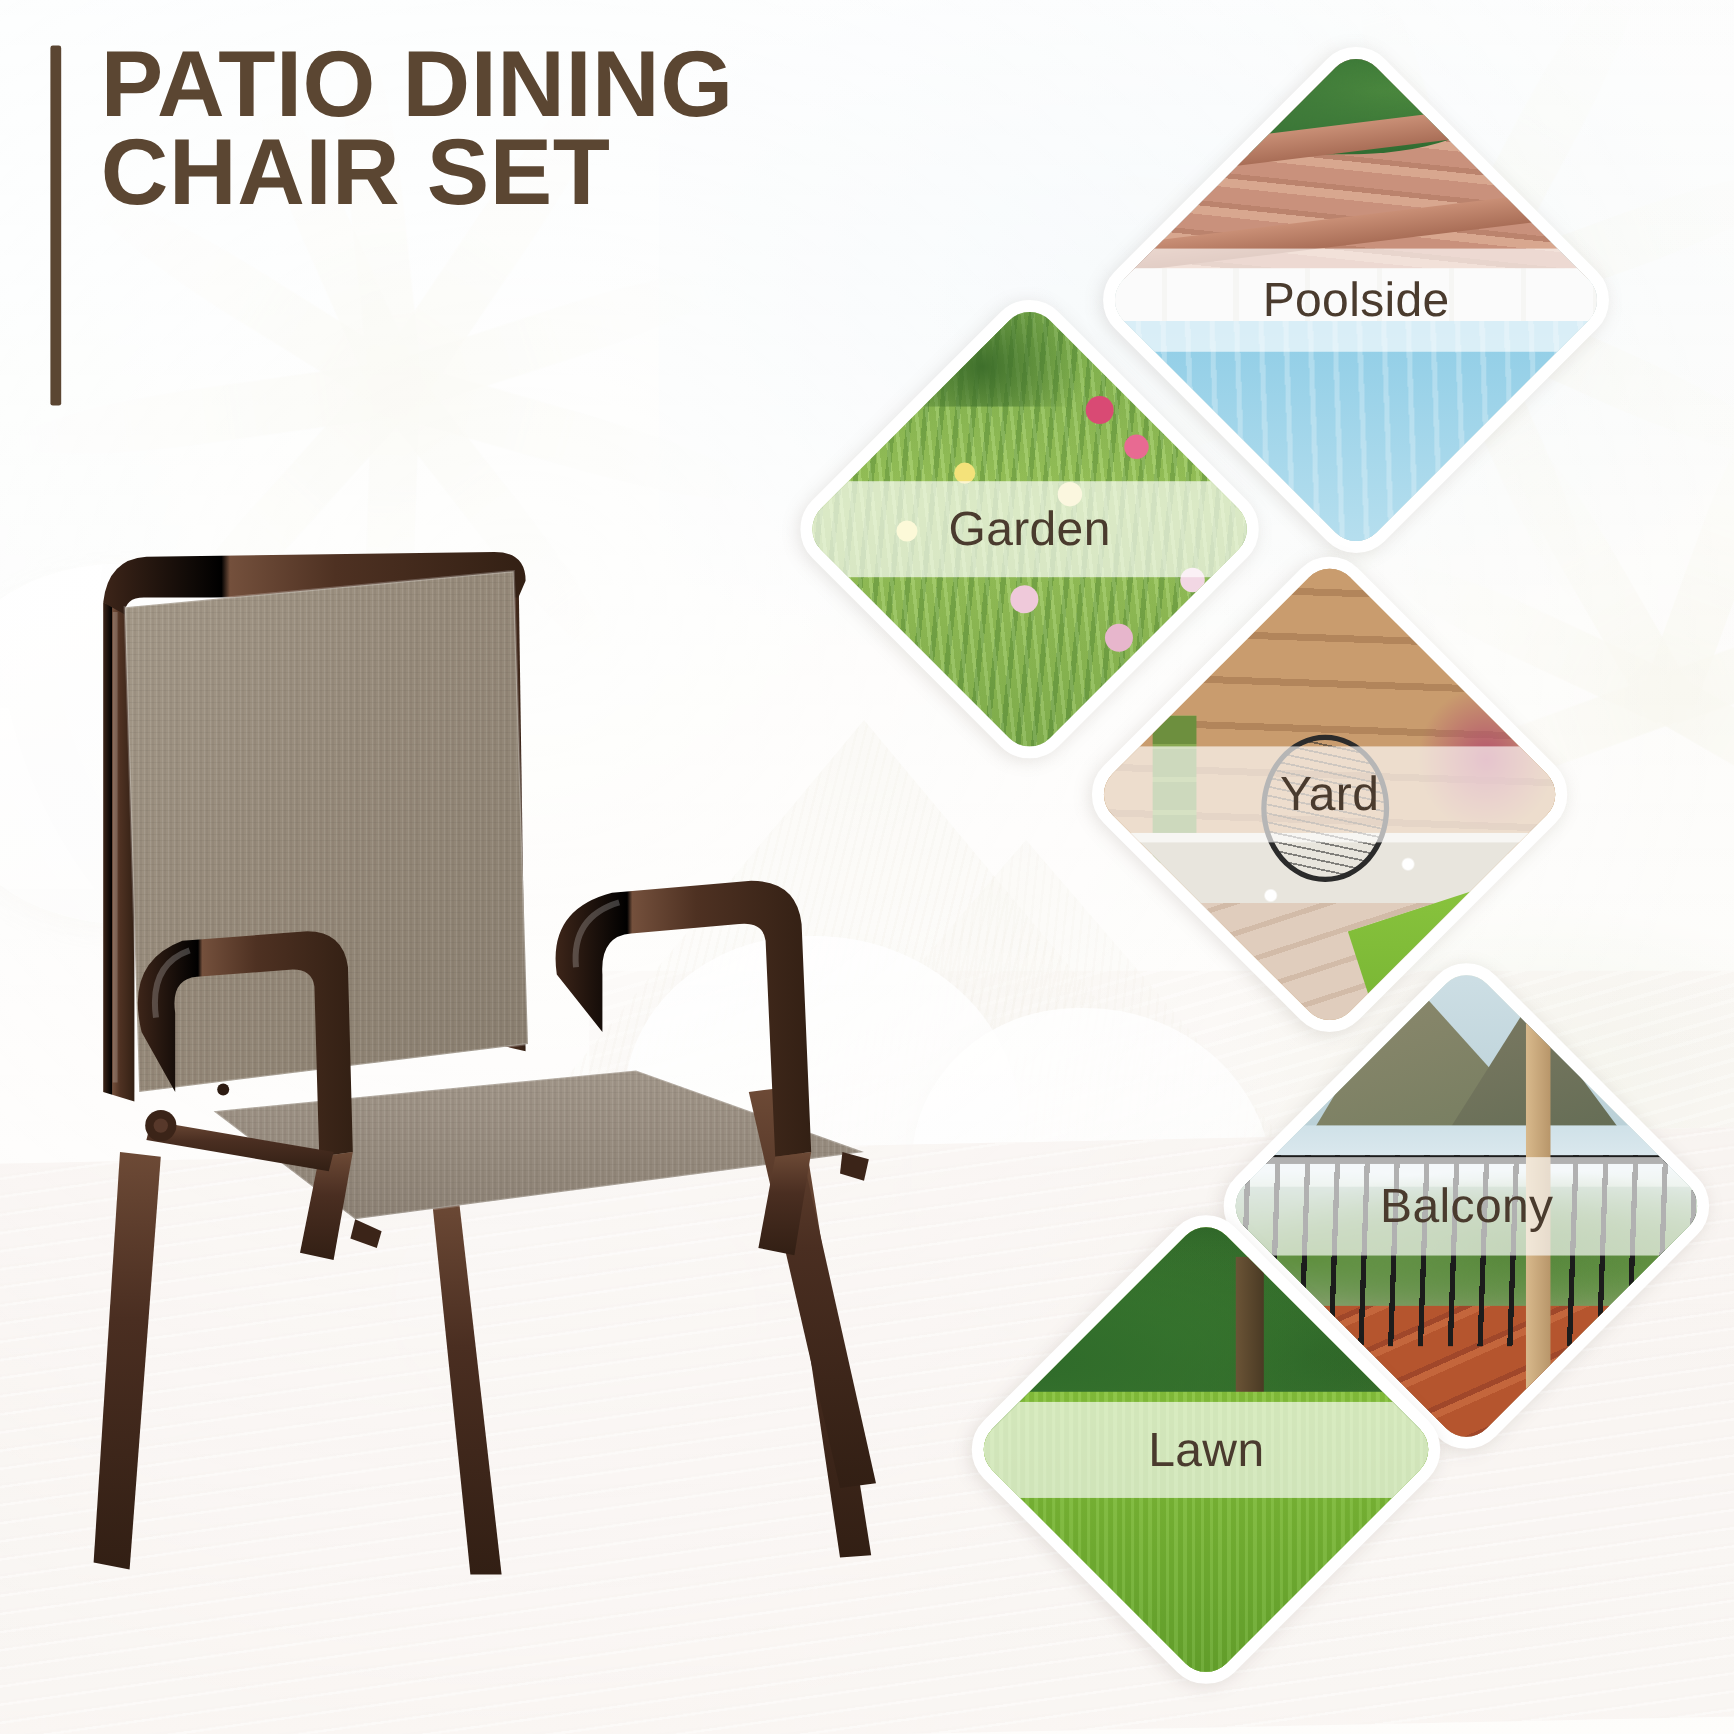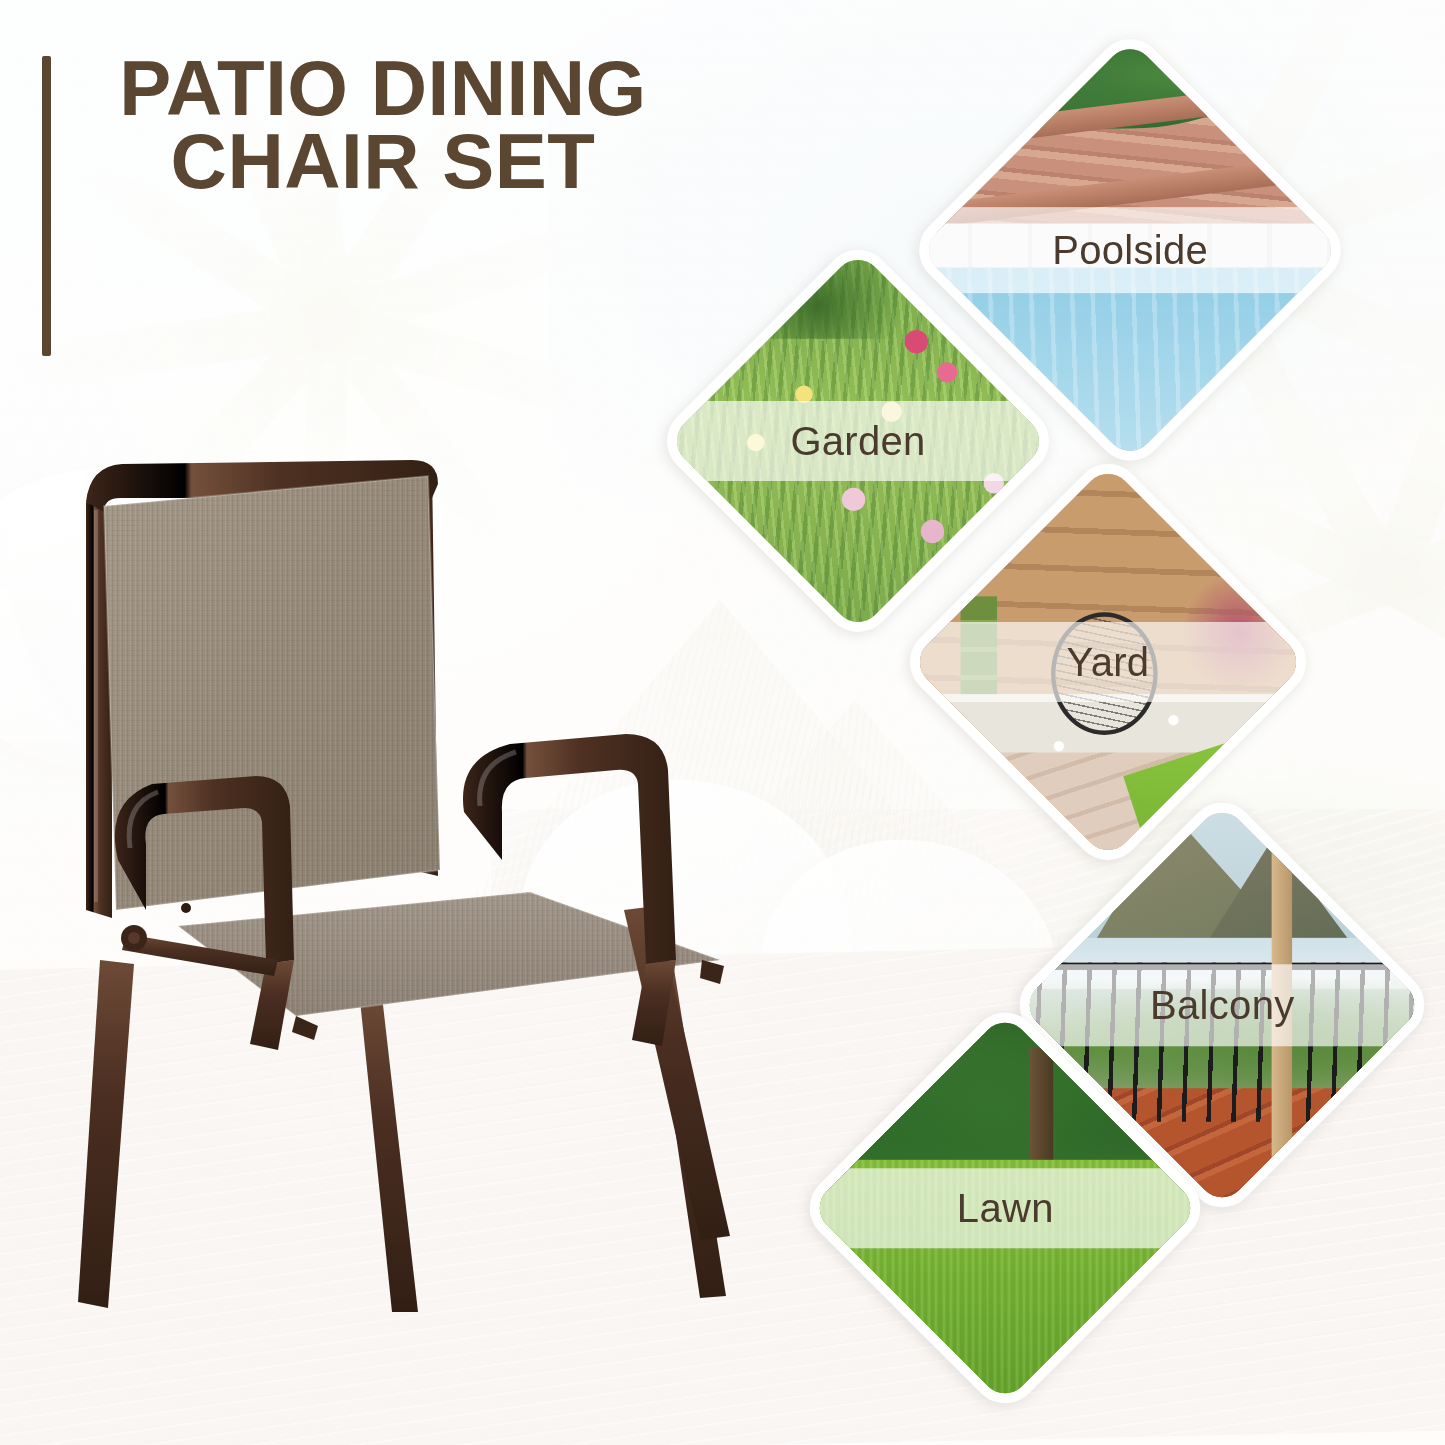--- a/index.html
+++ b/index.html
@@ -101,21 +101,21 @@
   .bg-wash{
     position:absolute; inset:0;
     background:linear-gradient(180deg, rgba(255,255,255,.72) 0%, rgba(255,255,255,.62) 45%, rgba(255,255,255,.70) 100%);
   }
   .bg-wash2{
     position:absolute; inset:0;
     background:radial-gradient(ellipse at 30% 35%, rgba(255,255,255,.55), rgba(255,255,255,.15) 70%);
   }
 
   
-  .header{ position:absolute; left:42px; top:52px; width:640px;text-align:center; }
+  .header{ position:absolute; left:42px; top:34px; width:640px; }
   .accent-bar{
     position:absolute; left:0; top:4px;
     width:9px; height:300px; border-radius:2px;
   }
   .head-text{ padding-left:42px; }
   .title{
     font-size:78px; line-height:.94; font-weight:700;
     letter-spacing:.5px;
   }
   .title .l2{ display:block; }

